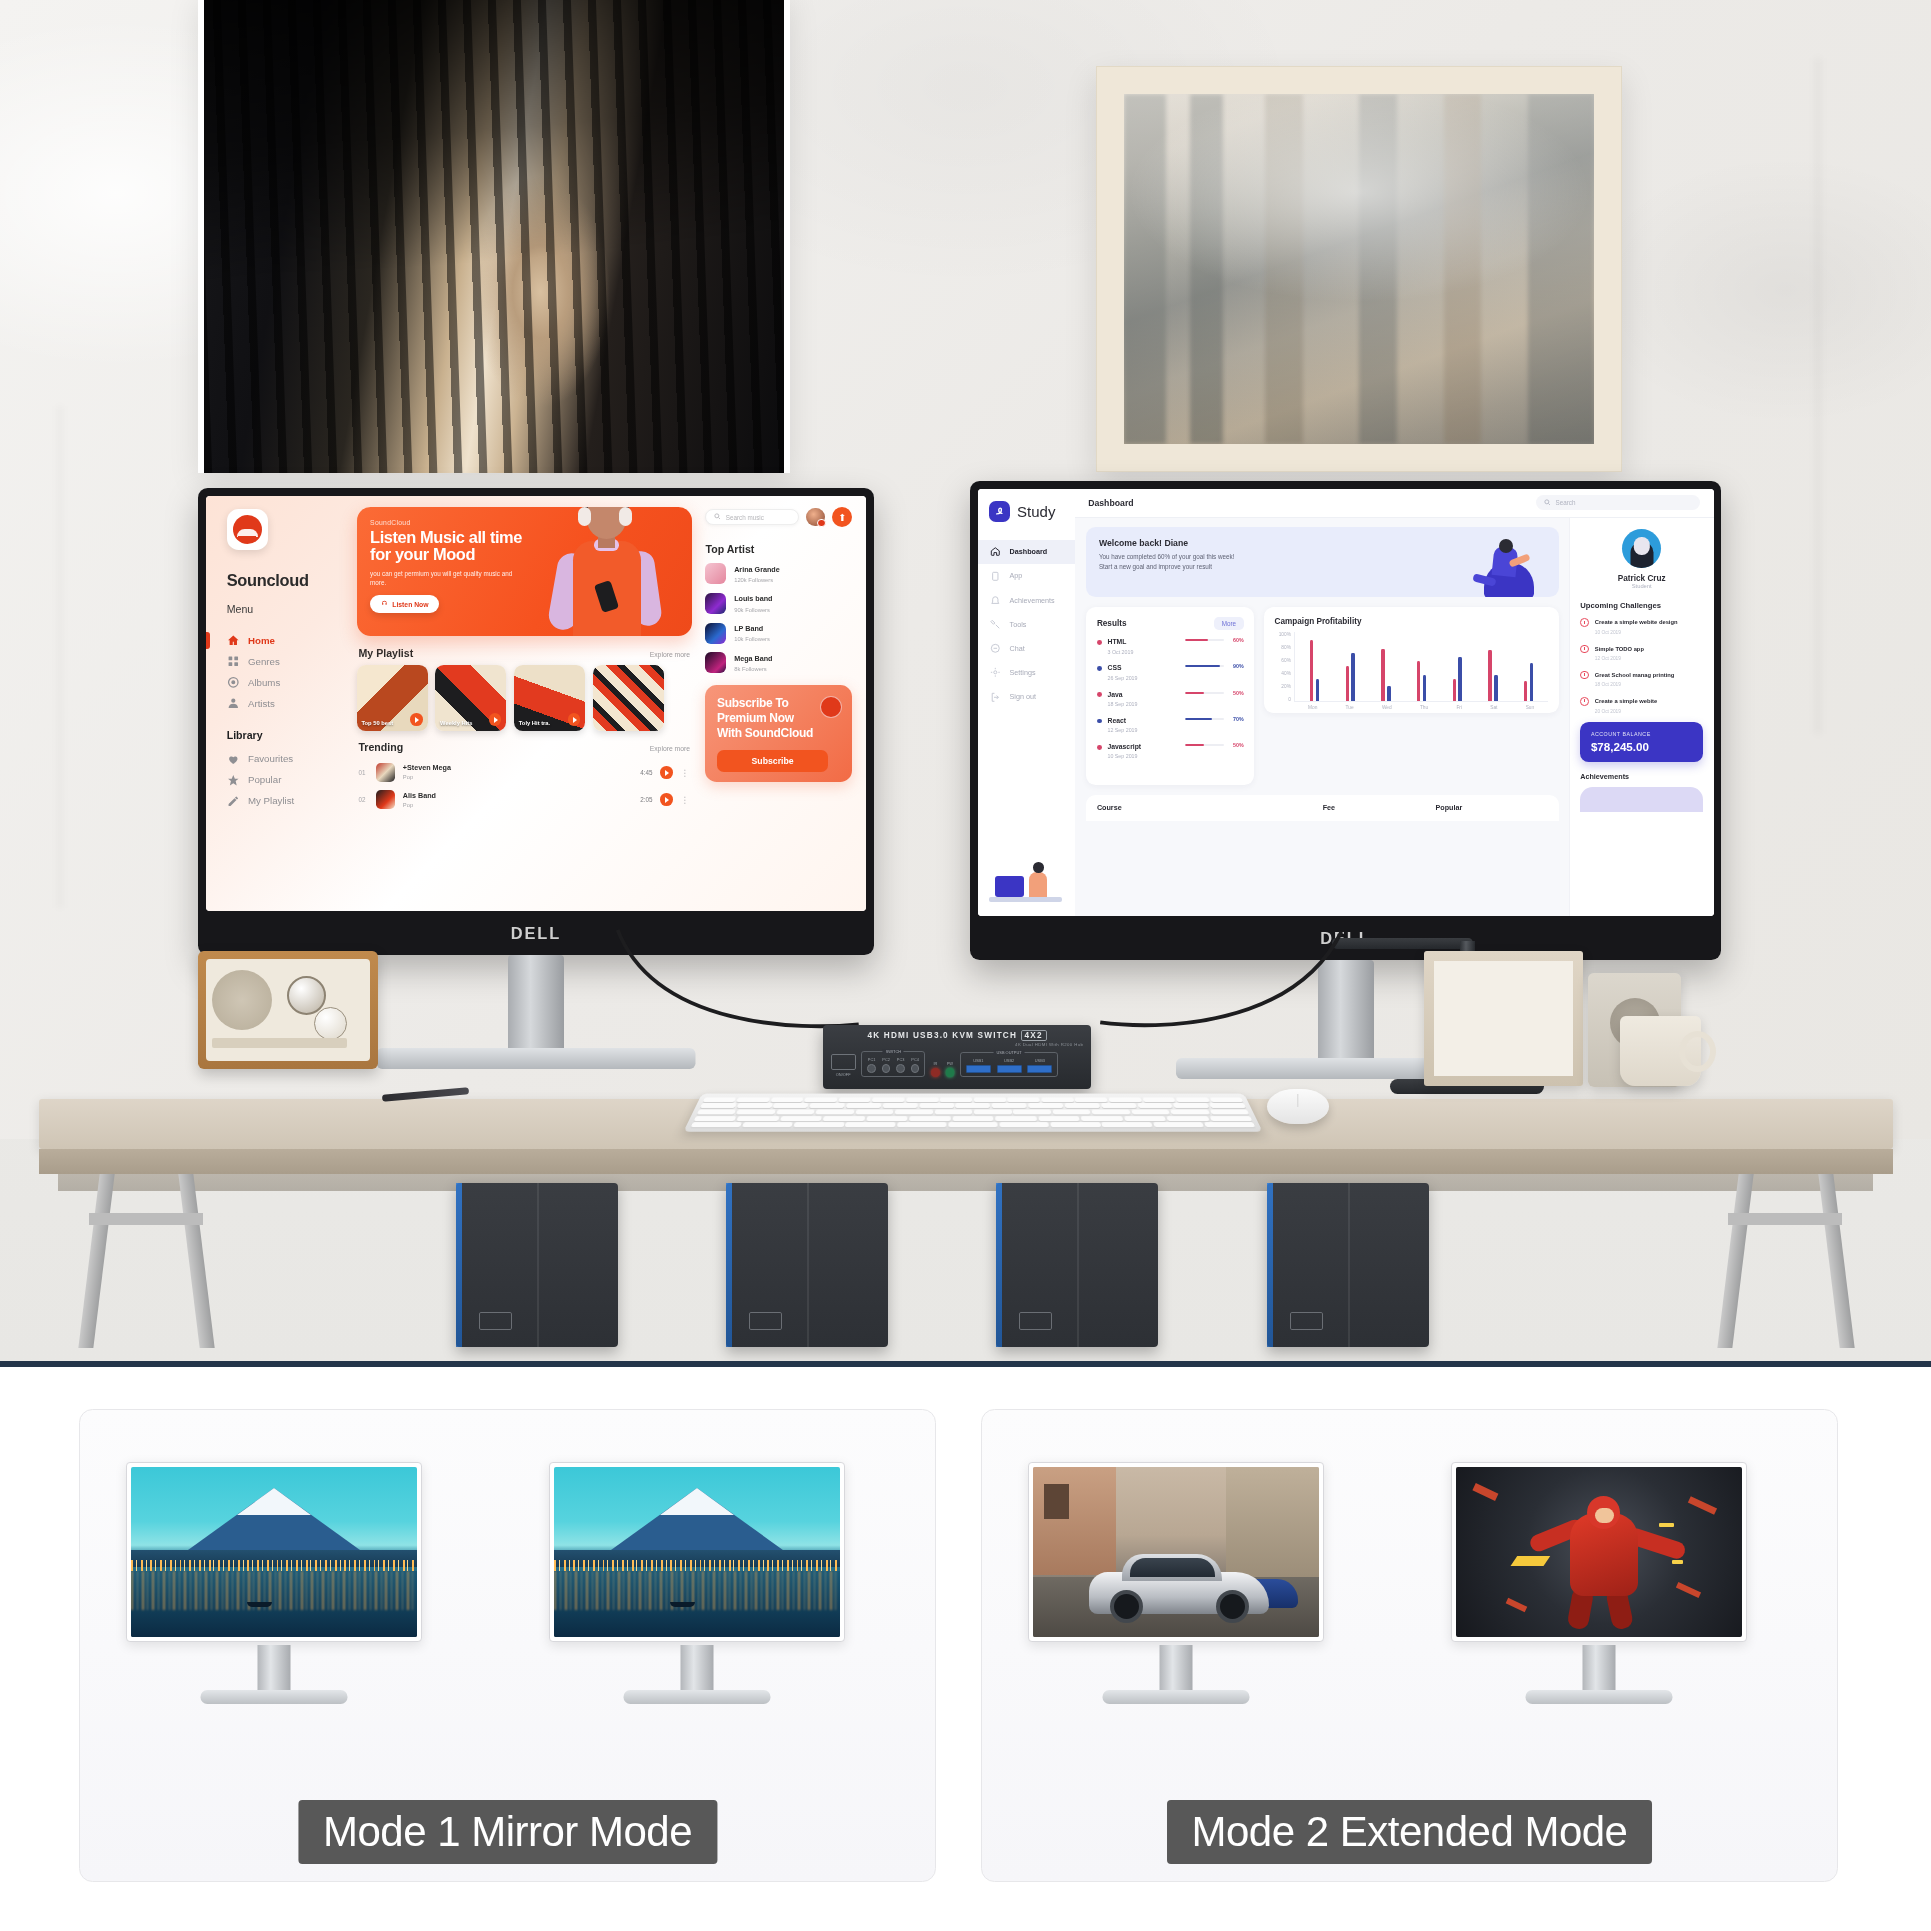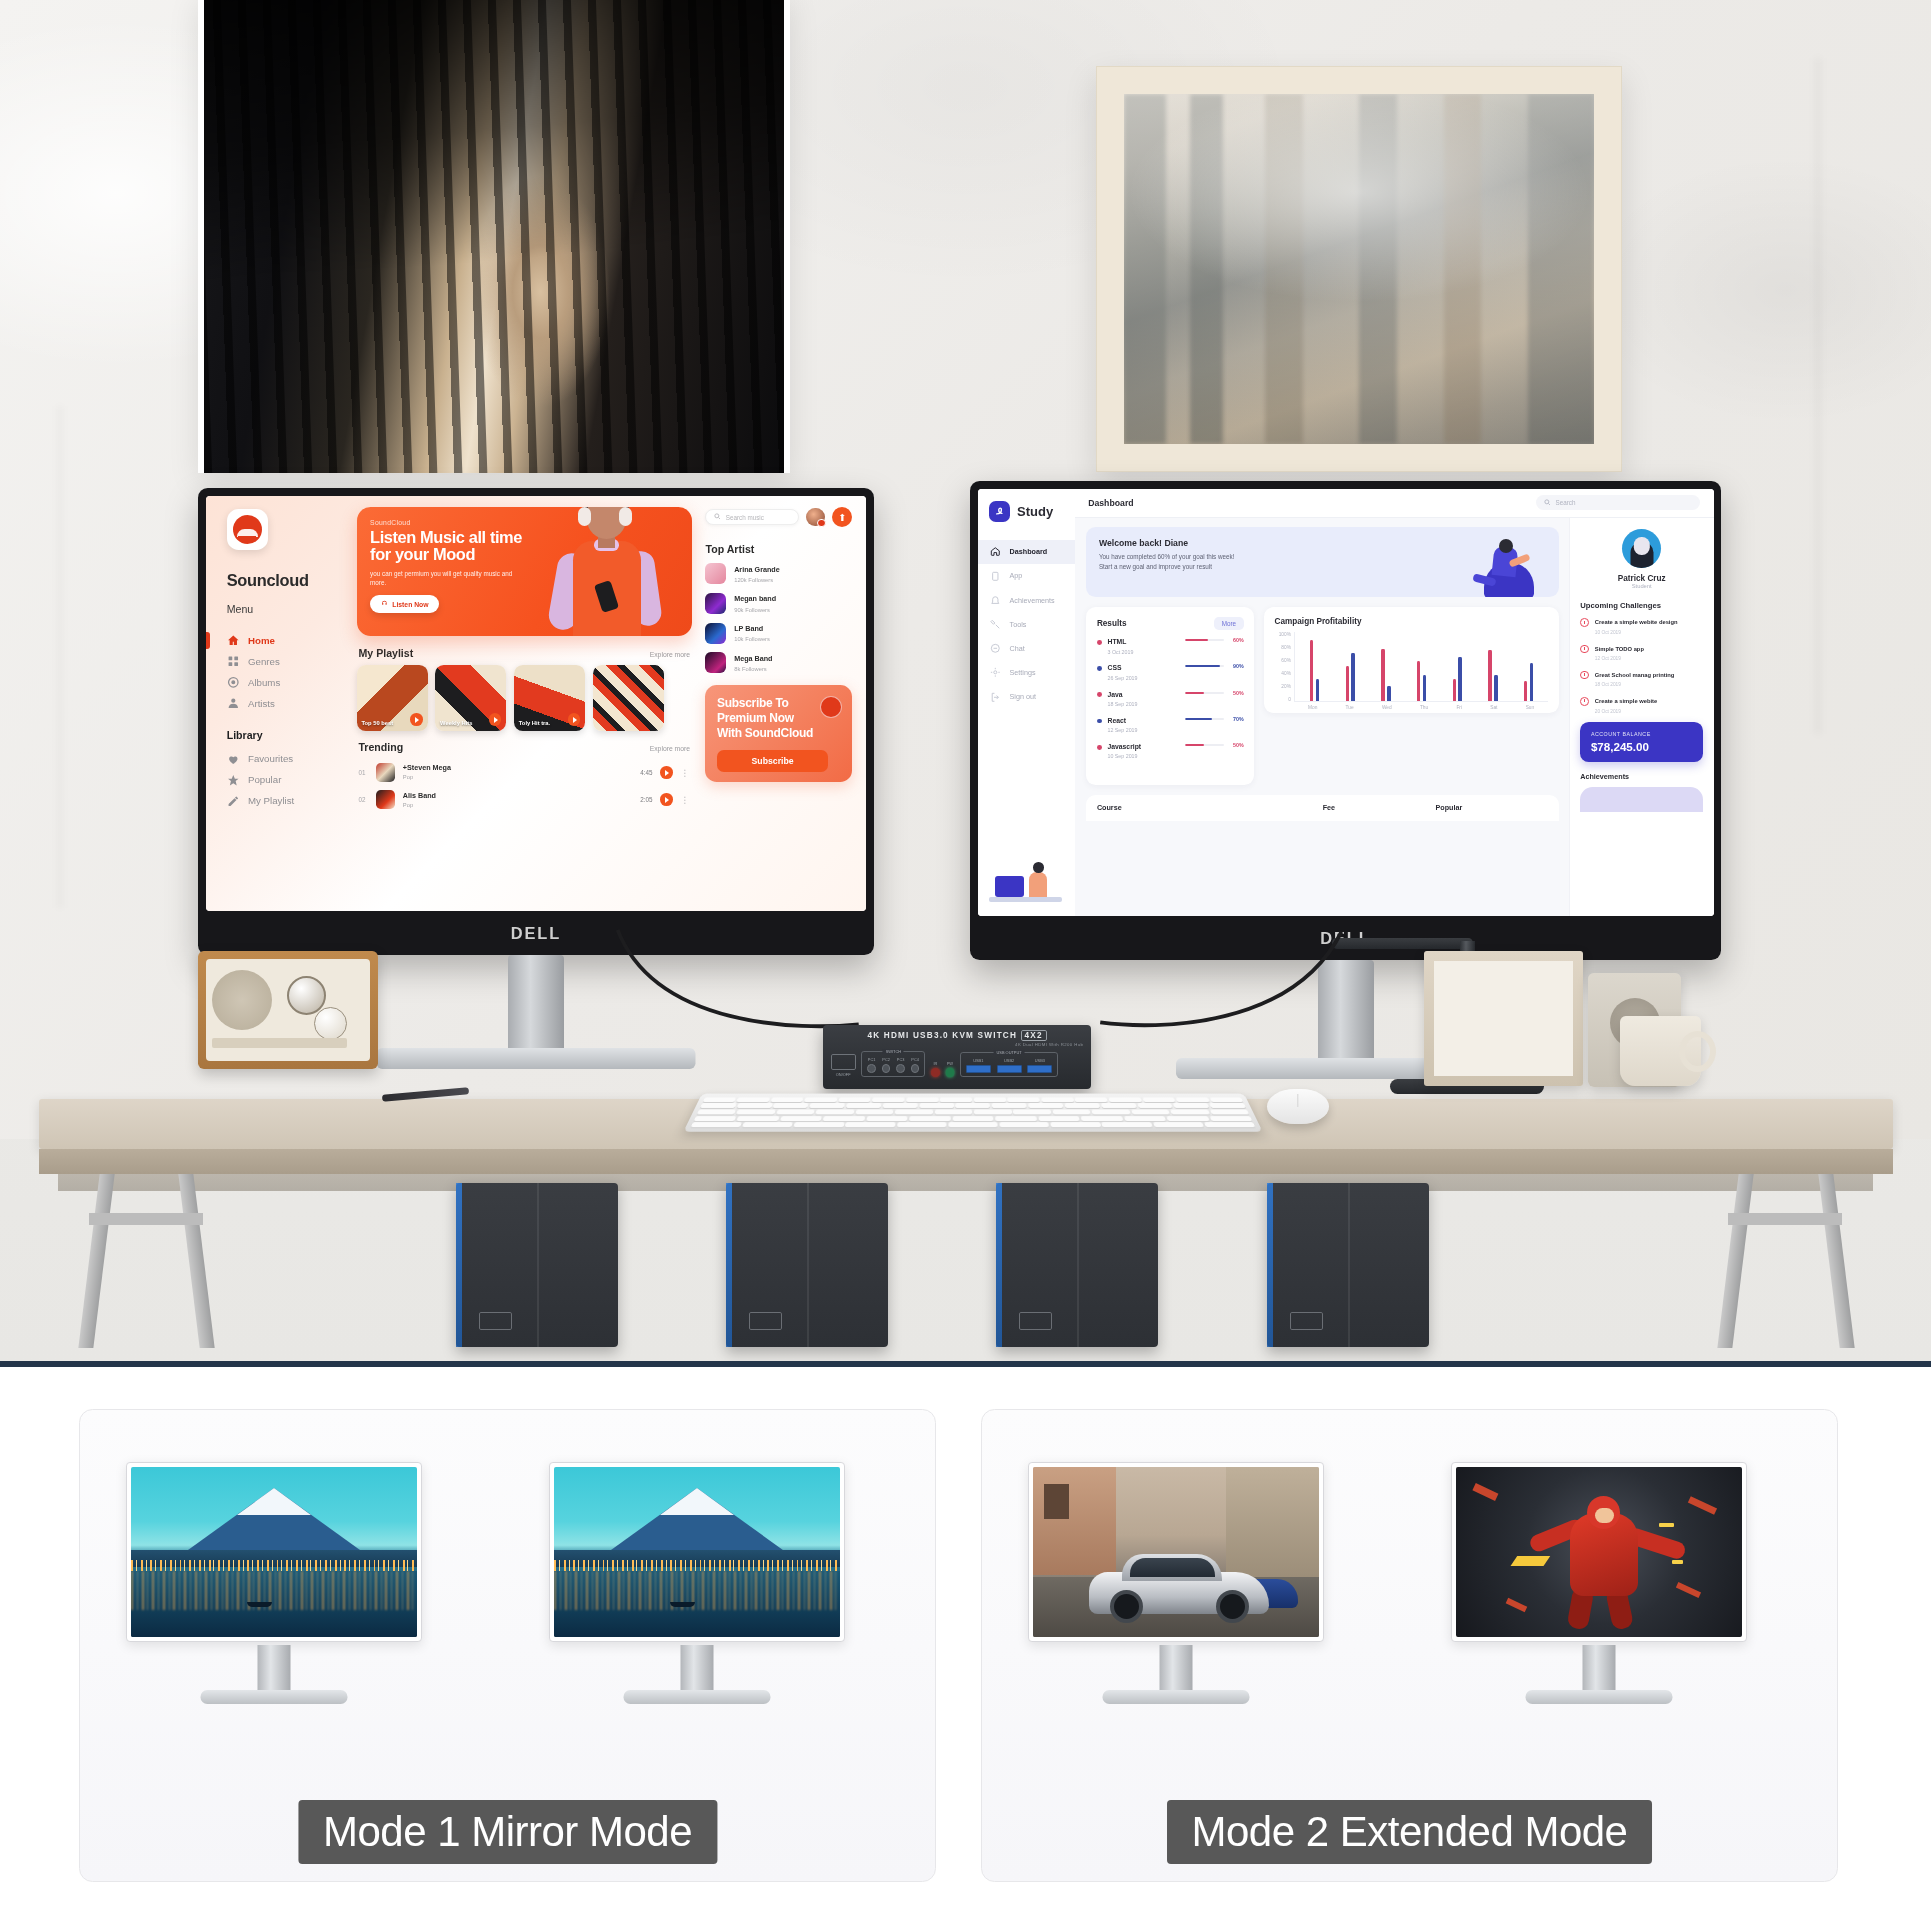--- a/index.html
+++ b/index.html
@@ -244,21 +244,21 @@
   #mon-right .mon-bezel{width:751px;}
   #mon-right .mon-screen{width:736px;height:427px;}
   #mon-right .stand-neck{top:479px;height:108px;}
   #mon-right .stand-base{top:577px;width:340px;}
 
   .st-app{position:absolute;inset:0;display:flex;background:#f7f8fb;font-size:7.7px;color:#2b2b33;}
   .st-side{width:97px;background:#fff;padding:12.6px 0 0 0;}
   .st-brand{display:flex;align-items:center;gap:6.8px;padding-left:11.6px;}
   .st-logo{width:21px;height:21px;border-radius:6.8px;background:#3b35c4;display:flex;align-items:center;justify-content:center;}
   .st-logo svg{width:12.6px;height:12.6px;}
-  .st-brand-t{font-size:13px;font-weight:700;}
+  .st-brand-t{font-size:15px;font-weight:400;}
   .st-nav{margin-top:17.4px;}
   .st-nav-item{display:flex;align-items:center;gap:8.7px;padding:6.8px 0 6.8px 12.6px;color:#a8abb8;font-size:7.2px;}
   .st-nav-item.active{color:#23232e;background:#eef0f8;font-weight:600;}
   .st-nav-ic{width:10.6px;height:10.6px;flex:0 0 10.6px;}
   .st-side-art{position:absolute;left:7.7px;bottom:5.8px;width:81px;height:60px;}
   .sa-desk{position:absolute;left:3.9px;bottom:7.7px;width:73px;height:4.8px;background:#cfd5e8;border-radius:1.9px;}
   .sa-mon{position:absolute;left:9.7px;bottom:12.6px;width:29px;height:21px;background:#3b35c4;border-radius:2.9px;}
   .sa-body{position:absolute;left:44px;bottom:12.6px;width:17.4px;height:25px;border-radius:7.7px 7.7px 0 0;background:#f2a07a;}
   .sa-head{position:absolute;left:48px;bottom:37px;width:10.6px;height:10.6px;border-radius:50%;background:#2b2b33;}
 
@@ -654,21 +654,21 @@
             <div class="sc-artist">
               <span class="sc-art-th a1"></span>
               <span>
                 <span class="sc-art-nm">Arina Grande</span><br>
                 <span class="sc-art-sub">120k Followers</span>
               </span>
             </div>
             <div class="sc-artist">
               <span class="sc-art-th a2"></span>
               <span>
-                <span class="sc-art-nm">Megan band</span><br>
+                <span class="sc-art-nm">Louis band</span><br>
                 <span class="sc-art-sub">90k Followers</span>
               </span>
             </div>
             <div class="sc-artist">
               <span class="sc-art-th a3"></span>
               <span>
                 <span class="sc-art-nm">LP Band</span><br>
                 <span class="sc-art-sub">10k Followers</span>
               </span>
             </div>

